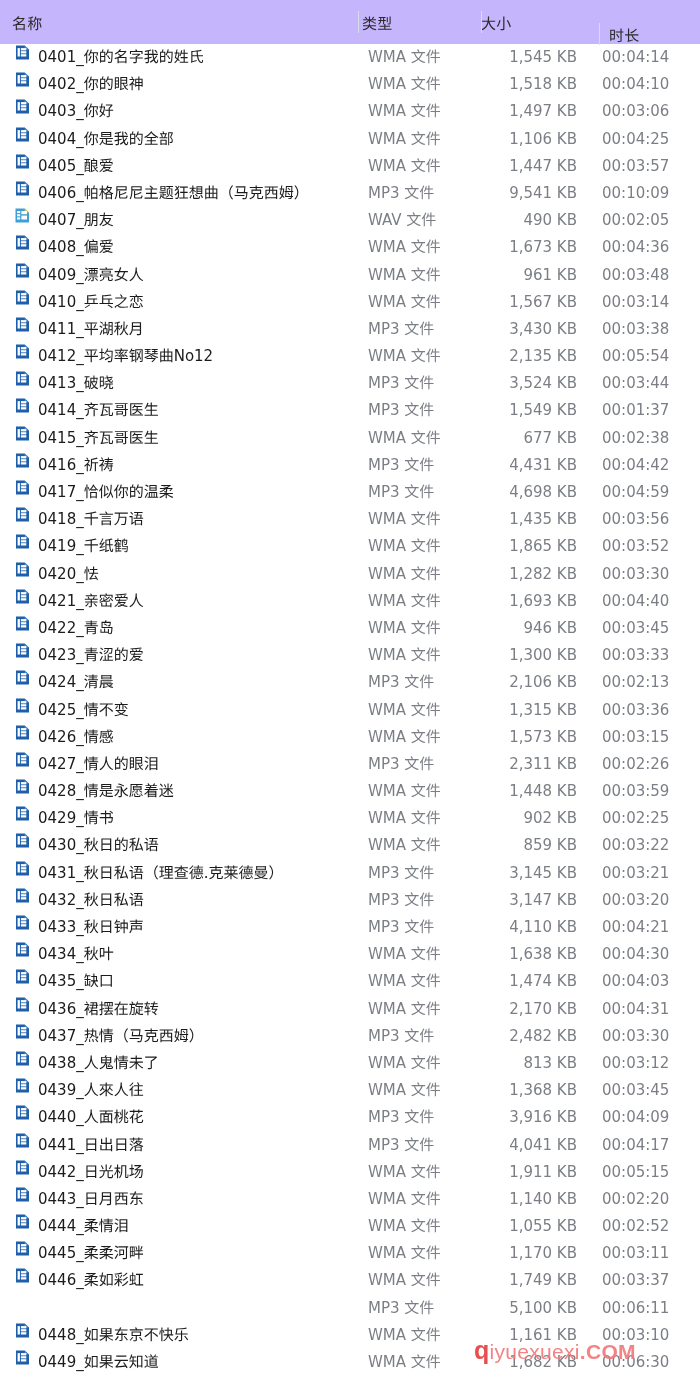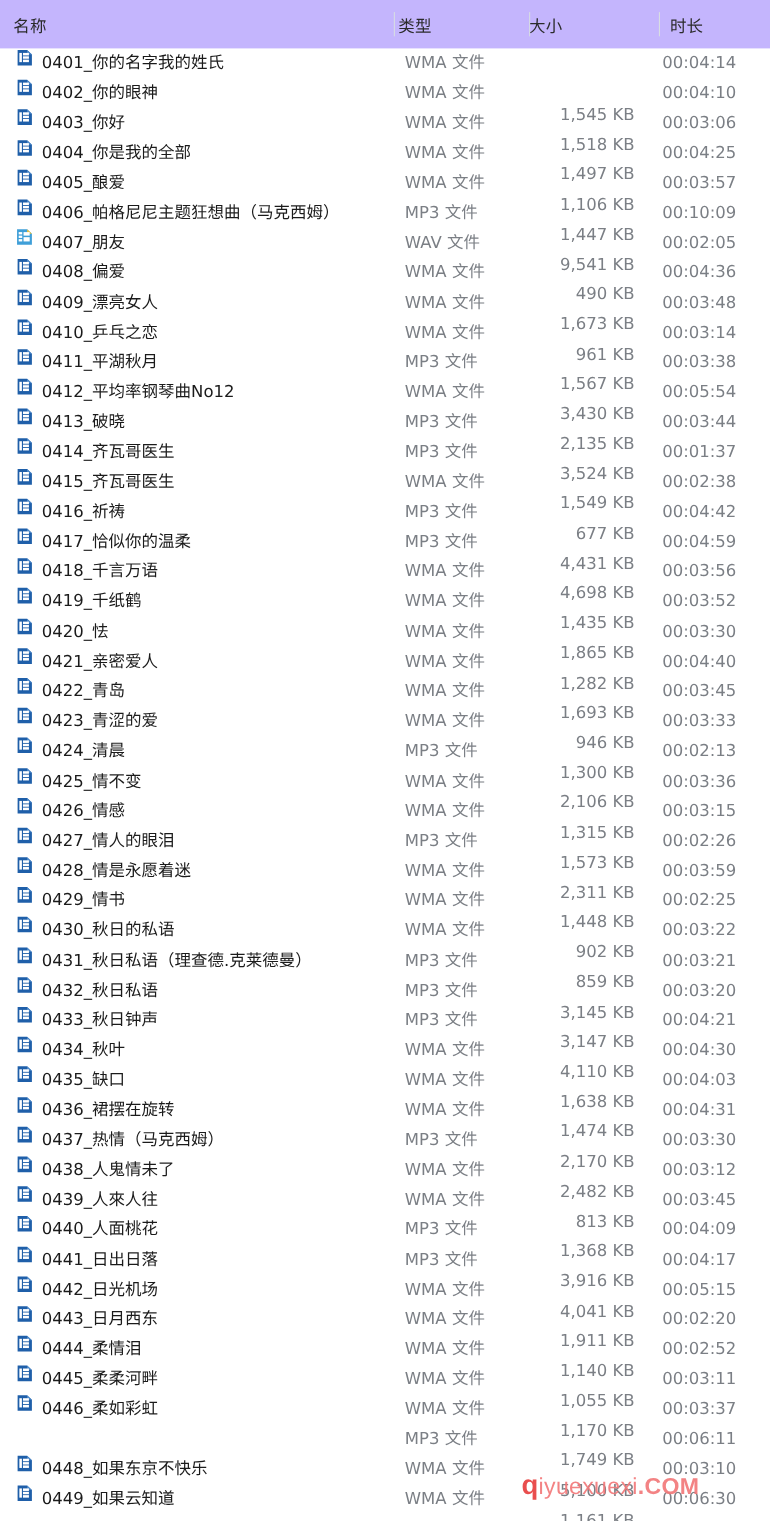--- a/index.html
+++ b/index.html
@@ -47,21 +47,21 @@
     position: absolute;
     left: 0;
     top: 11px;
     height: 22px;
     width: 1px;
     background: #d8dde3;
   }
   .hcell-name   { left: 12px;  }
   .hcell-type   { left: 358px; padding-left: 4px; }
   .hcell-size   { left: 481px; padding-left: 0; }
-  .hcell-length { left: 599px; padding-left: 10px; }
+  .hcell-length { left: 599px; padding-left: 10px; margin-top: 12px; }
 
   
   .row-list {
     position: relative;
   }
   .file-row {
     position: relative;
     height: 27.2px;
     display: block;
   }
@@ -85,21 +85,20 @@
   }
   .cell-type {
     left: 368px;
     color: #7b7f85;
   }
   .cell-size {
     left: 455px;
     width: 122px;
     text-align: right;
     color: #7b7f85;
-    margin-top: 47px;
   }
   .cell-length {
     left: 602px;
     color: #7b7f85;
   }
 
   
   .ficon {
     width: 17px;
     height: 17px;

